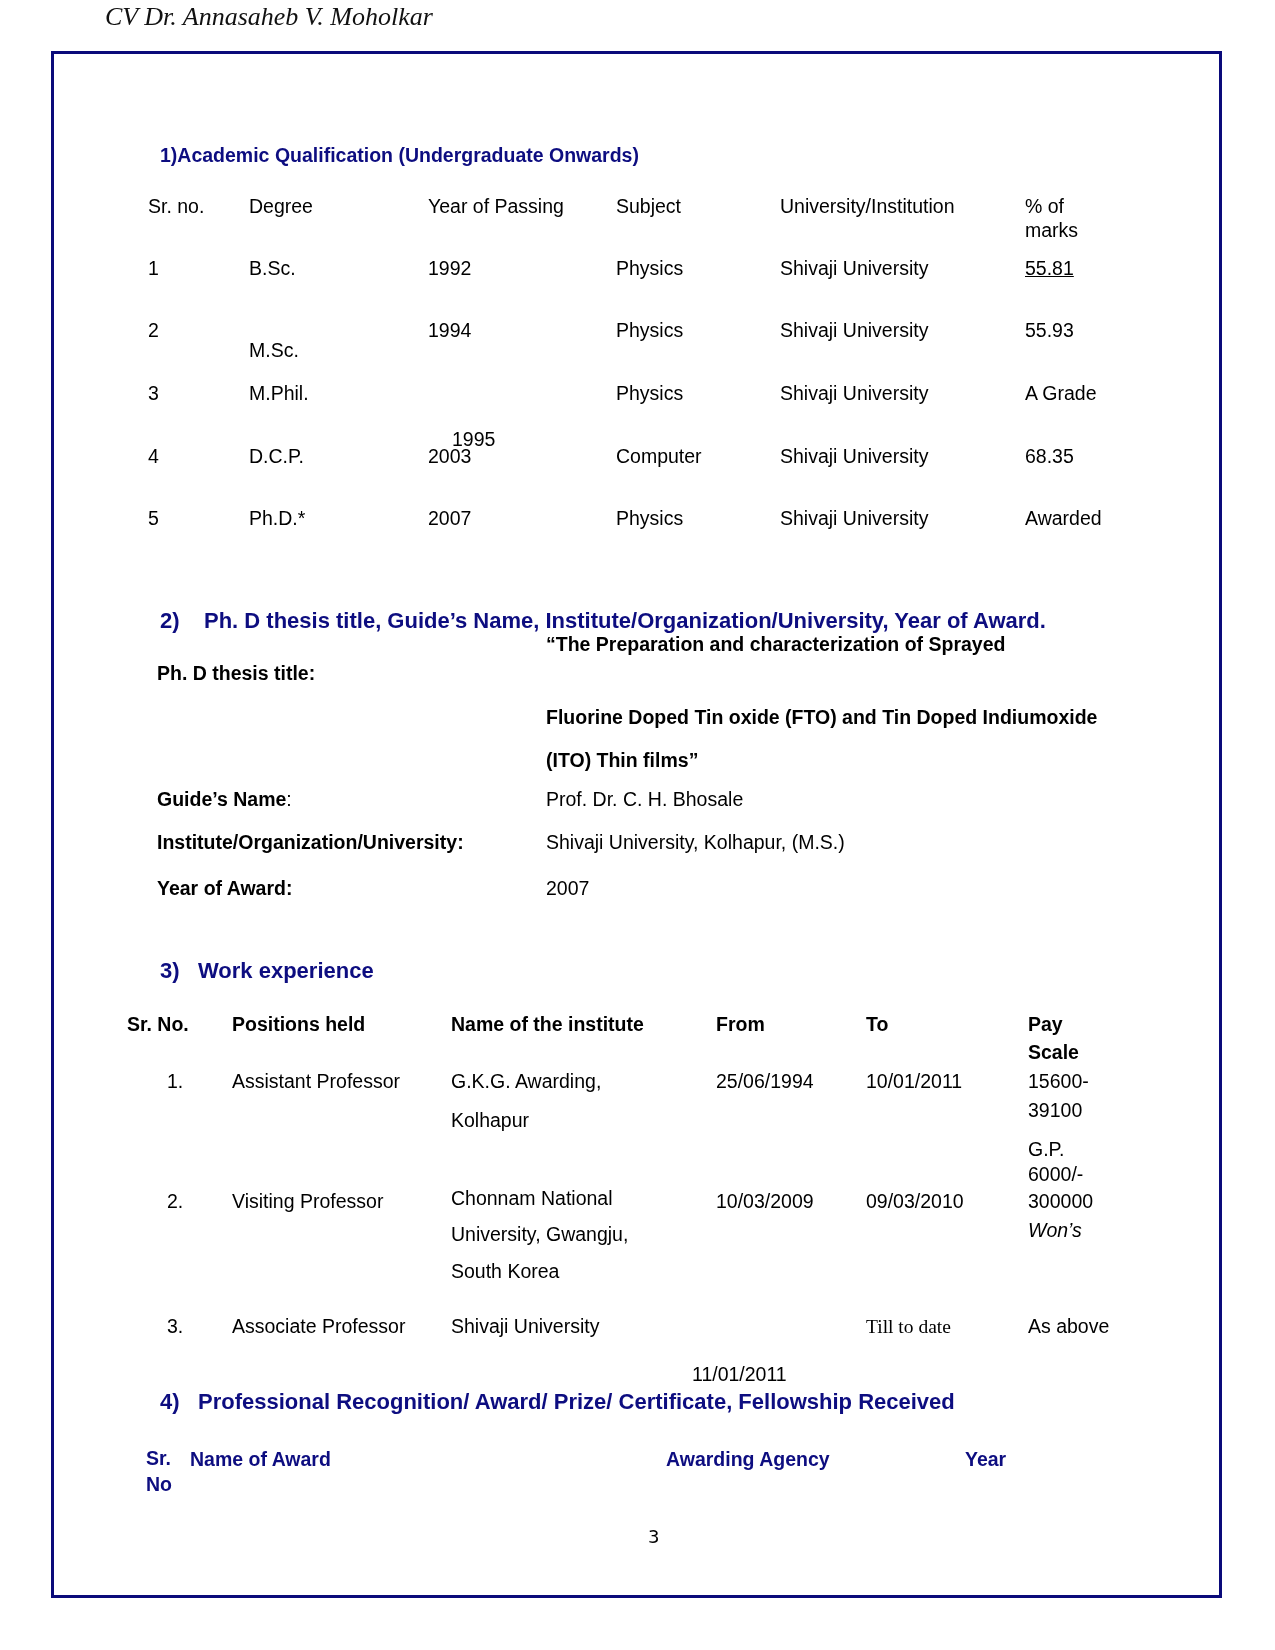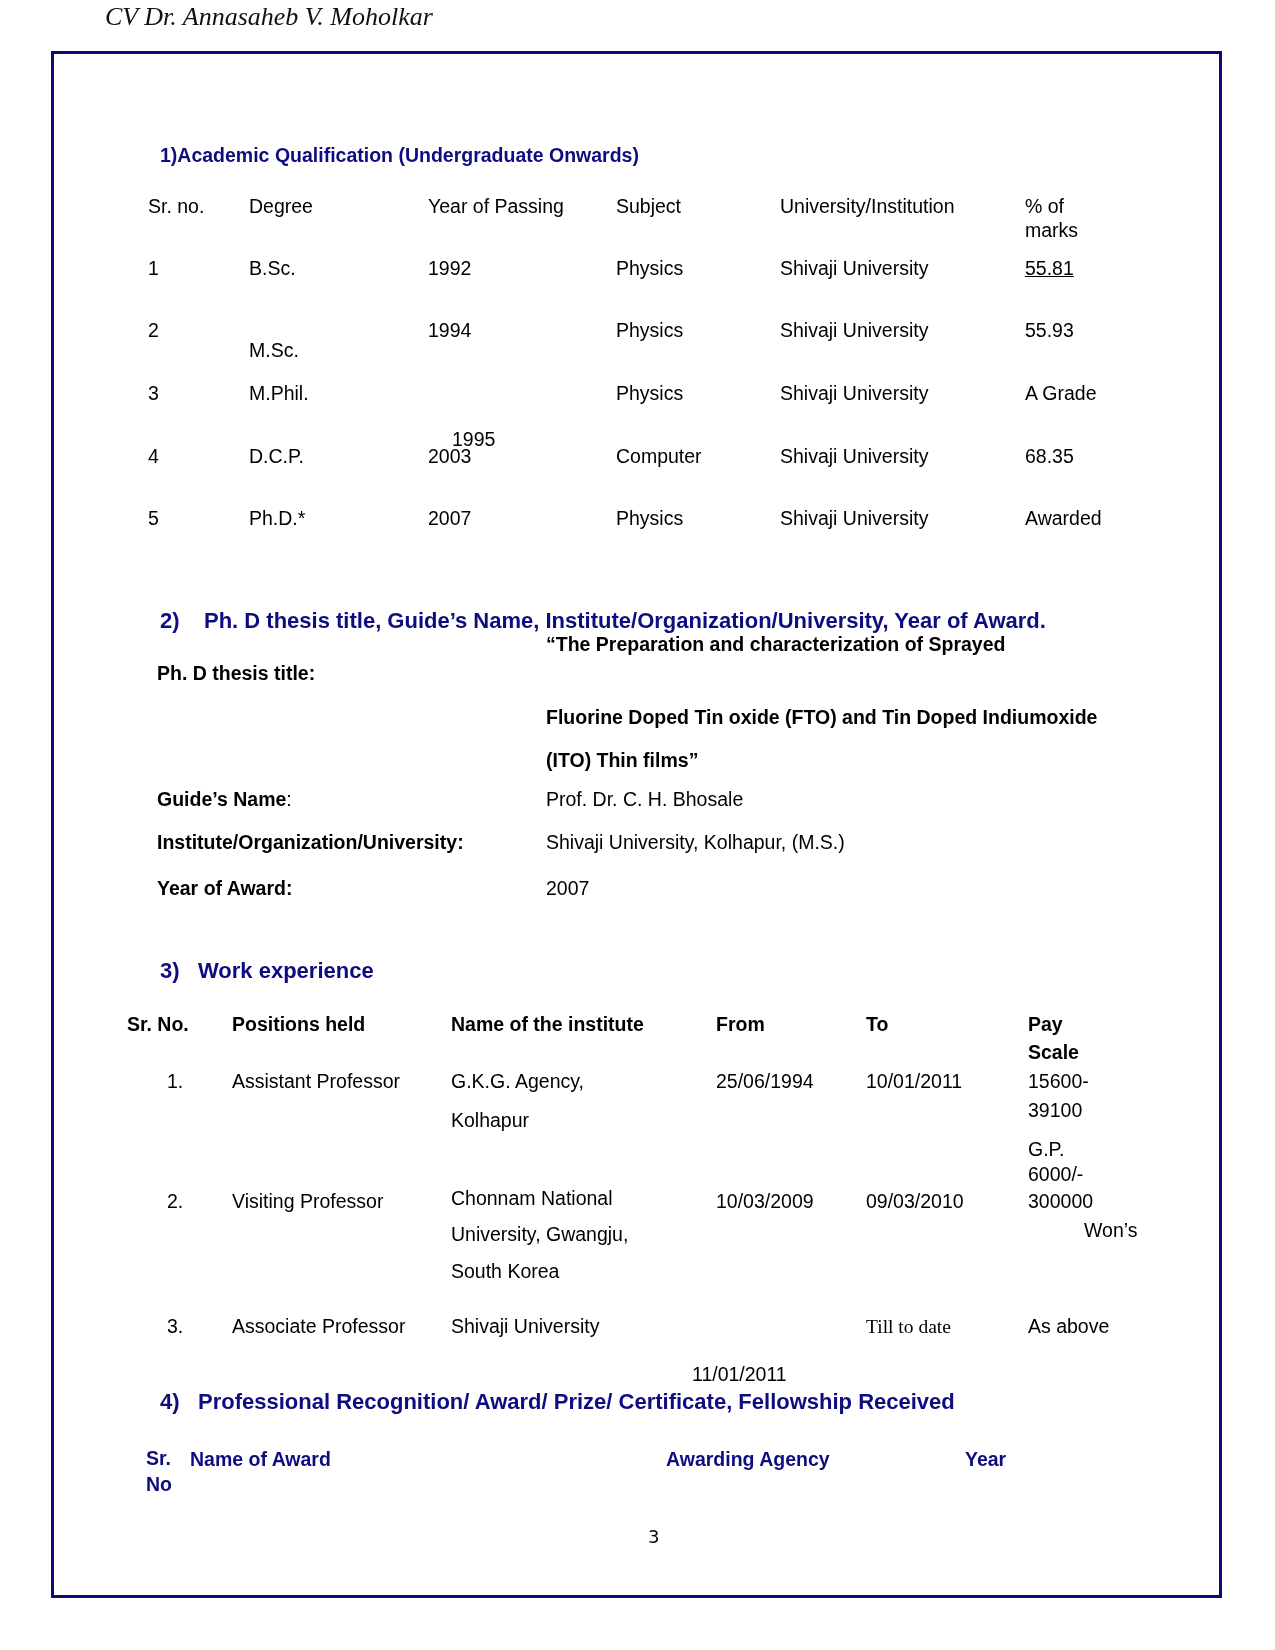--- a/index.html
+++ b/index.html
@@ -107,40 +107,40 @@
     <div class="abs t b" style="left:451px; top:1015px;">Name of the institute</div>
     <div class="abs t b" style="left:716px; top:1015px;">From</div>
     <div class="abs t b" style="left:866px; top:1015px;">To</div>
     <div class="abs t b" style="left:1028px; top:1015px;text-align:center;">Pay</div>
     <div class="abs t b" style="left:1028px; top:1043px;">Scale</div>
   </div>
 
   <div>
     <div class="abs t" style="left:167px; top:1072px;">1.</div>
     <div class="abs t" style="left:232px; top:1072px;">Assistant Professor</div>
-    <div class="abs t" style="left:451px; top:1072px;">G.K.G. Agency,</div>
+    <div class="abs t" style="left:451px; top:1072px;">G.K.G. Awarding,</div>
     <div class="abs t" style="left:451px; top:1111px;">Kolhapur</div>
     <div class="abs t" style="left:716px; top:1072px;">25/06/1994</div>
     <div class="abs t" style="left:866px; top:1072px;">10/01/2011</div>
     <div class="abs t" style="left:1028px; top:1072px;">15600-</div>
     <div class="abs t" style="left:1028px; top:1101px;">39100</div>
     <div class="abs t" style="left:1028px; top:1140px;">G.P.</div>
     <div class="abs t" style="left:1028px; top:1165px;">6000/-</div>
   </div>
 
   <div>
     <div class="abs t" style="left:167px; top:1192px;">2.</div>
     <div class="abs t" style="left:232px; top:1192px;">Visiting Professor</div>
     <div class="abs t" style="left:451px; top:1189px;">Chonnam National</div>
     <div class="abs t" style="left:451px; top:1225px;">University, Gwangju,</div>
     <div class="abs t" style="left:451px; top:1262px;">South Korea</div>
     <div class="abs t" style="left:716px; top:1192px;">10/03/2009</div>
     <div class="abs t" style="left:866px; top:1192px;">09/03/2010</div>
     <div class="abs t" style="left:1028px; top:1192px;">300000</div>
-    <div class="abs t" style="left:1084px; top:1221px;">Won’s</div>
+    <div class="abs t" style="left:1028px; top:1221px;font-style:italic;">Won’s</div>
   </div>
 
   <div>
     <div class="abs t" style="left:167px; top:1317px;">3.</div>
     <div class="abs t" style="left:232px; top:1317px;">Associate Professor</div>
     <div class="abs t" style="left:451px; top:1317px;">Shivaji University</div>
     <div class="abs t" style="left:692px; top:1317px;margin-top:48px;">11/01/2011</div>
     <div class="abs t" style="left:866px; top:1317px;font-family:Liberation Serif, serif;">Till to date</div>
     <div class="abs t" style="left:1028px; top:1317px;">As above</div>
   </div>

